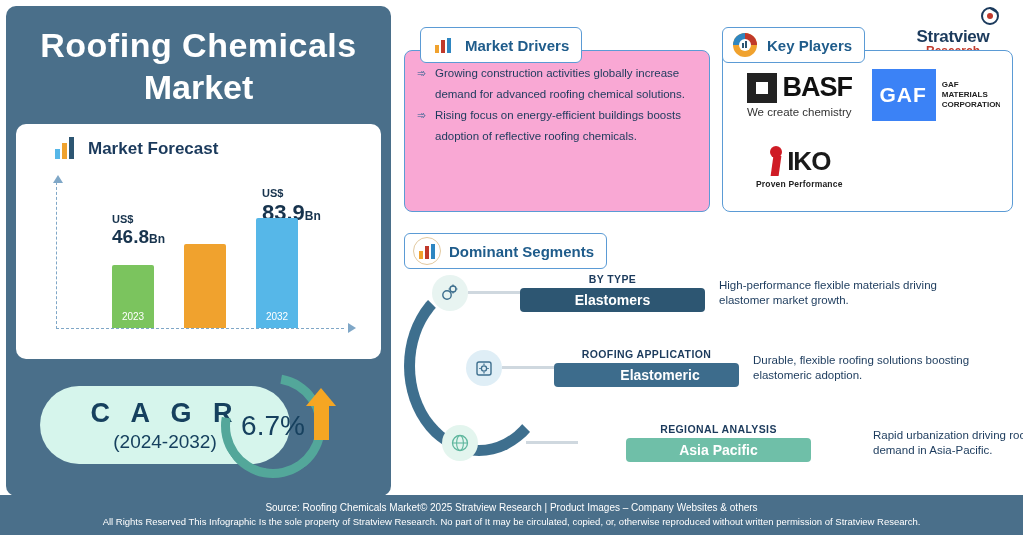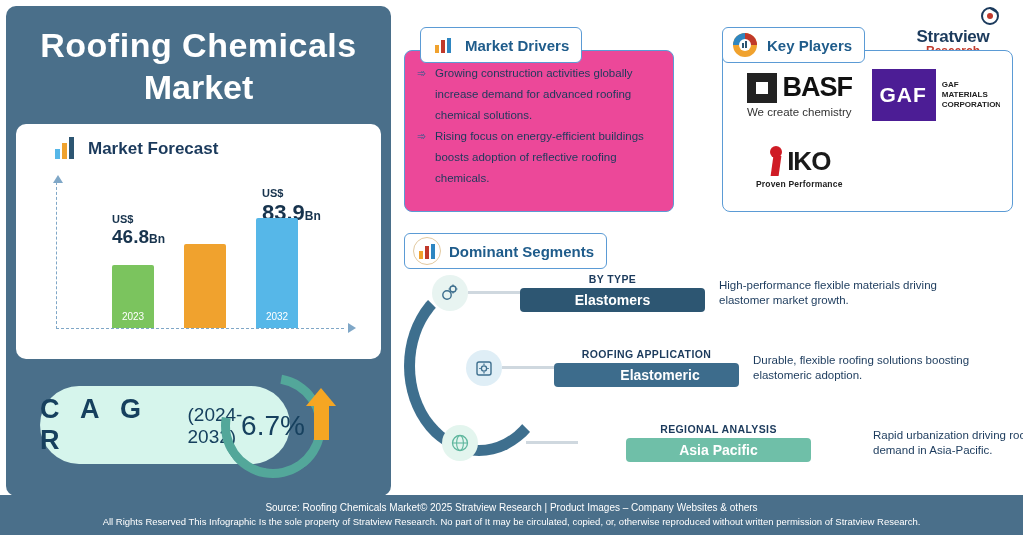--- a/index.html
+++ b/index.html
@@ -120,21 +120,21 @@
   .val-label .bn { font-size: 12px; font-weight: bold; }
 
   
   .cagr-card {
     position: absolute;
     left: 34px; top: 380px;
     width: 250px; height: 78px;
     background: #d6f5ec;
     border-radius: 40px;
     display: flex;
-    flex-direction: row;
+    flex-direction: column;
     justify-content: center;
     align-items: center;
   }
   .cagr-word {
     font-size: 27px; font-weight: bold; color: #16405e;
     letter-spacing: 7px;
   }
   .cagr-years {
     font-size: 19px; color: #16405e; font-weight: normal;
     margin-top: 2px;
@@ -170,22 +170,22 @@
     width: 0; height: 0;
     border-left: 15px solid transparent;
     border-right: 15px solid transparent;
     border-bottom: 18px solid #f5a623;
   }
 
   
   .drivers-box {
     position: absolute;
     left: 404px; top: 50px;
-    width: 270px; height: 162px;
-    background: #ec4899;
+    width: 306px; height: 162px;
+    background: #f9a8d4;
     border: 1px solid #5b9bd5;
     border-radius: 8px;
     padding: 12px 10px 8px 12px;
   }
   .pill-head {
     position: absolute;
     display: flex; align-items: center; gap: 8px;
     background: #ffffff;
     border: 1px solid #5b9bd5;
     border-radius: 6px;
@@ -251,21 +251,21 @@
   .basf-sub { font-size: 11.5px; color: #333; margin-top: 3px; }
   .dupont {
     border: 2px solid #e2231a;
     border-radius: 50%/50%;
     padding: 3px 16px;
     font-size: 21px; font-weight: bold; color: #e2231a;
     letter-spacing: -0.5px;
   }
   .gaf-row { display: flex; align-items: center; gap: 6px; }
   .gaf-badge {
-    background: #4c1d95; color: #fff;
+    background: #3b82f6; color: #fff;
     font-size: 21px; font-weight: bold;
     padding: 14px 9px;
     letter-spacing: 1px;
   }
   .gaf-sub { font-size: 8px; font-weight: bold; color: #222; line-height: 10px; text-align: left; }
   .iko-row { display: flex; align-items: center; gap: 3px; }
   .iko-txt { font-size: 26px; font-weight: bold; color: #1a1a1a; letter-spacing: -1px; }
   .iko-mark { width: 16px; height: 30px; position: relative; }
   .iko-mark .dot { position: absolute; left: 2px; top: 0; width: 12px; height: 12px; background: #cf1b25; border-radius: 50%; }
   .iko-mark .tail { position: absolute; left: 4px; top: 10px; width: 8px; height: 20px; background: #cf1b25; transform: skewX(-8deg); }

